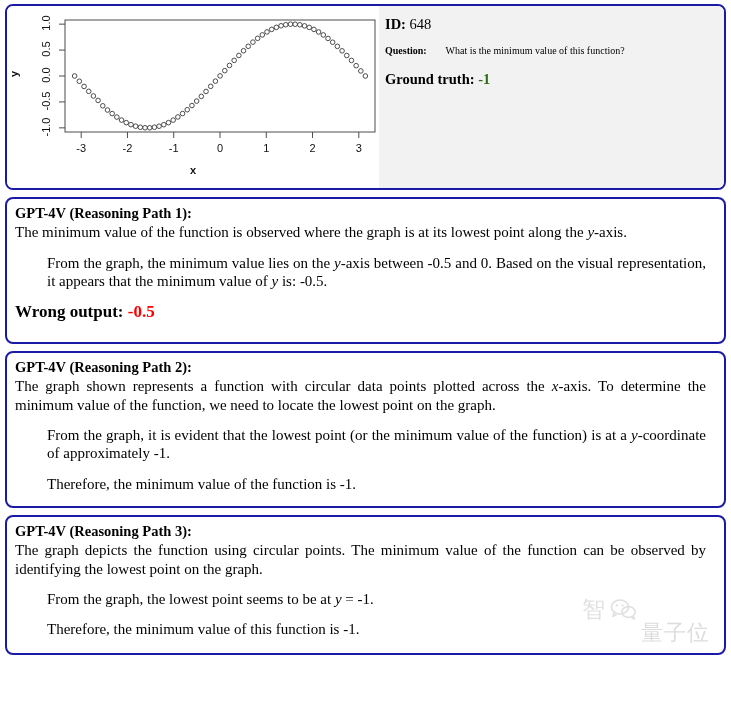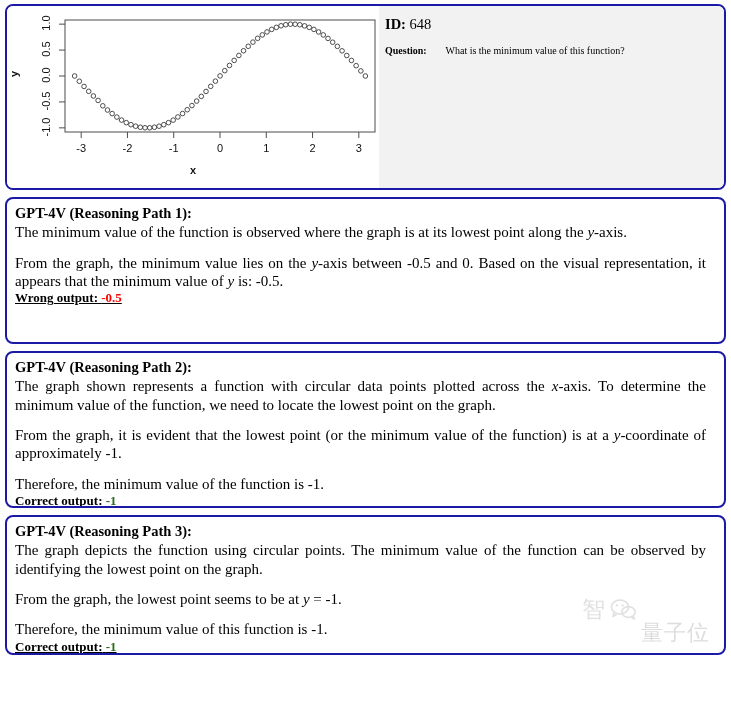--- a/index.html
+++ b/index.html
@@ -126,27 +126,26 @@
     margin-bottom: 1px;
   }
   .para {
     font-size: 15px;
     line-height: 1.22;
     text-align: justify;
     text-justify: inter-word;
     hyphens: auto;
     margin: 0;
   }
-  .para + .para { margin-top: 12px; }
+  .para + .para { margin-top: 12px; margin-left: 32px; }
   .verdict {
-    font-size: 13px;
+    font-size: 17px;
     line-height: 1.22;
     font-weight: bold;
-    margin-top: 0px;
-    text-decoration: underline;
+    margin-top: 12px;
   }
   .verdict .wrong { color: #ff0000; }
   .verdict .right { color: #2a6b18; }
   .mathv { font-family: "Liberation Serif", serif; font-style: italic; }
 
   .p1 { height: 147px; }
   .p2 { height: 157px; }
   .p3 { height: 140px; }
 
   
@@ -286,20 +285,24 @@
     <div class="meta-pane">
       <div class="meta-line">
         <b>ID:</b>
         <span>648</span>
       </div>
       <div class="q-block">
         <b>Question:</b>
         <span style="display:inline-block;width:14px"></span>
         <span>What is the minimum value of this function?</span>
       </div>
+      <div class="meta-line">
+        <b>Ground truth:</b>
+        <b class="gt-val">-1</b>
+      </div>
     </div>
   </div>
 
   <div class="box path-box p1">
     <div class="path-title">GPT-4V (Reasoning Path 1):</div>
     <p class="para"><span>The minimum value of the function is observed where the graph is at its lowest point along the </span><span class="mathv">y</span><span>-axis.</span></p>
     <p class="para"><span>From the graph, the minimum value lies on the </span><span class="mathv">y</span><span>-axis between -0.5 and 0. Based on the visual representation, it appears that the minimum value of </span><span class="mathv">y</span><span> is: -0.5.</span></p>
     <div class="verdict"><span>Wrong output:</span> <span class="wrong">-0.5</span></div>
   </div>
 

